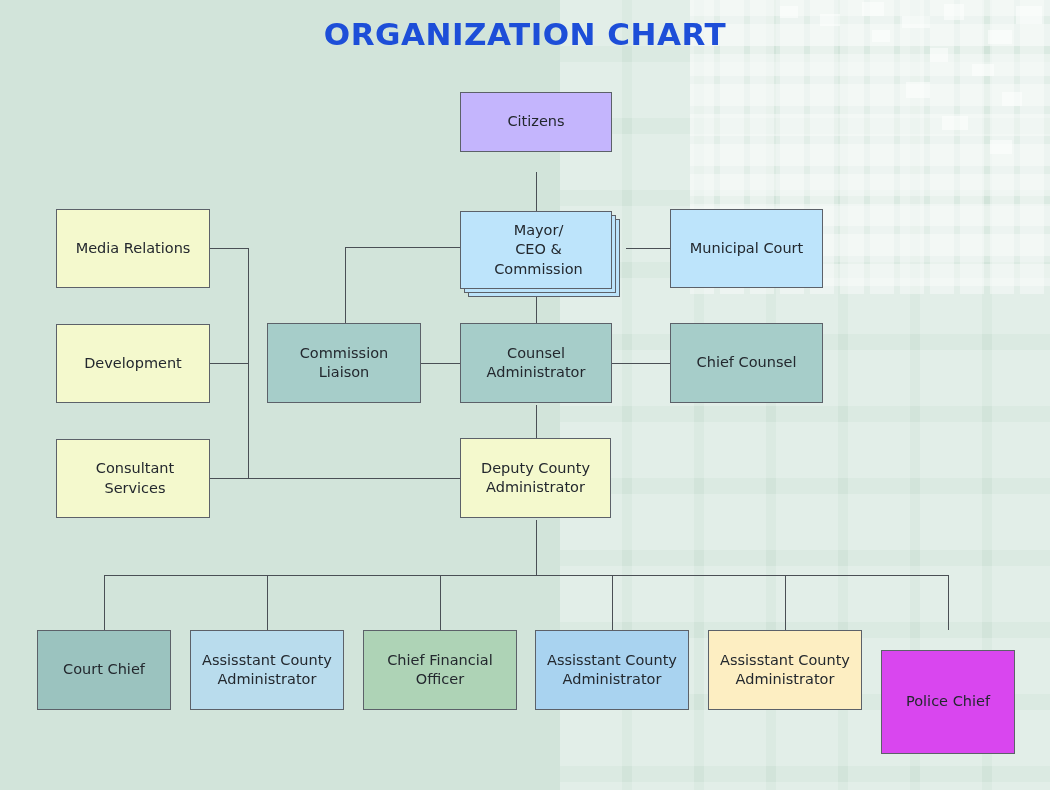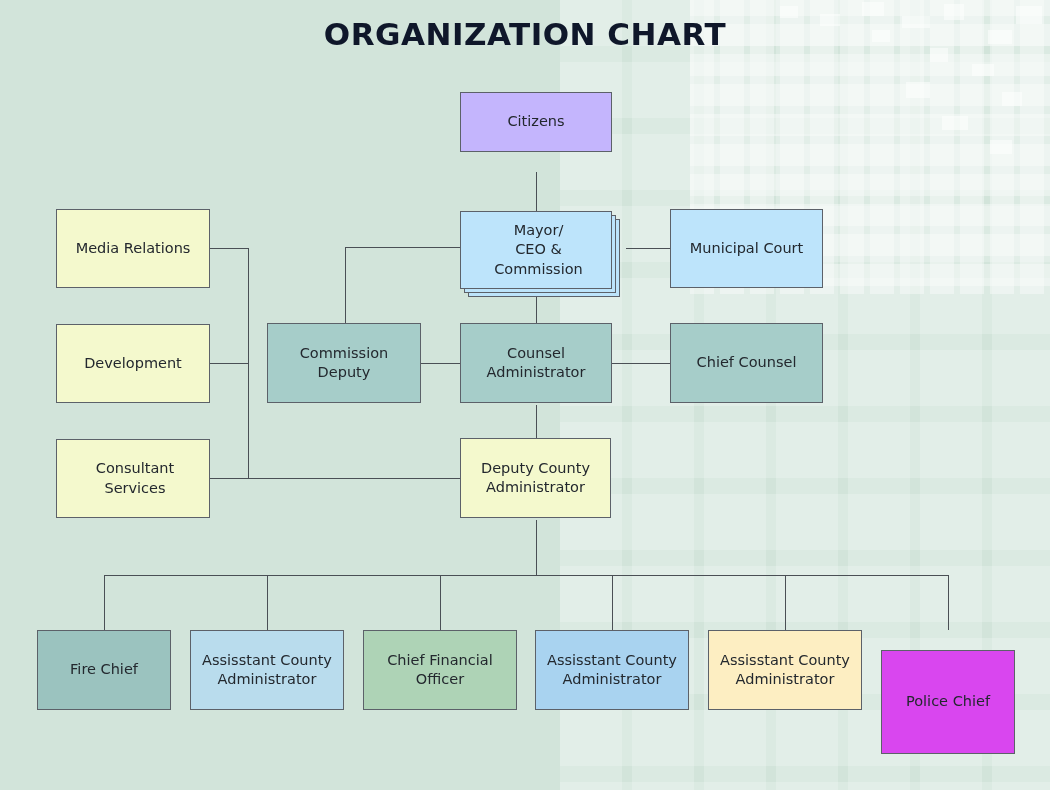--- a/index.html
+++ b/index.html
@@ -59,21 +59,21 @@
   
   #chart-title {
     position: absolute;
     left: 0;
     top: 16px;
     width: 1050px;
     text-align: center;
     font-size: 31px;
     font-weight: bold;
     letter-spacing: 0.5px;
-    color: #0f172a;
+    color: #1d4ed8;
     font-family: "DejaVu Sans", "Liberation Sans", sans-serif;
   }
 
   
   .conn {
     position: absolute;
     background: #4a4f55;
   }
   .conn.h { height: 1px; }
   .conn.v { width: 1px; }
@@ -180,39 +180,39 @@
     <span>Development</span>
   </div>
 
   <div class="node" style="left:56px;top:439px;width:154px;height:79px;background:#f4f9cd;padding-left:10px;">
     <span>Consultant
 Services</span>
   </div>
 
   <div class="node" style="left:267px;top:323px;width:154px;height:80px;background:#a6cdc9;">
     <span>Commission
-Deputy</span>
+Liaison</span>
   </div>
 
   <div class="node" style="left:460px;top:323px;width:152px;height:80px;background:#a6cdc9;">
     <span>Counsel
 Administrator</span>
   </div>
 
   <div class="node" style="left:670px;top:323px;width:153px;height:80px;background:#a6cdc9;">
     <span>Chief Counsel</span>
   </div>
 
   <div class="node" style="left:460px;top:438px;width:151px;height:80px;background:#f4f9cd;">
     <span>Deputy County
 Administrator</span>
   </div>
 
   <div class="node" style="left:37px;top:630px;width:134px;height:80px;background:#9bc3bf;">
-    <span>Fire Chief</span>
+    <span>Court Chief</span>
   </div>
   <div class="node" style="left:190px;top:630px;width:154px;height:80px;background:#b9dced;">
     <span>Assisstant County
 Administrator</span>
   </div>
   <div class="node" style="left:363px;top:630px;width:154px;height:80px;background:#aed3b6;">
     <span>Chief Financial
 Officer</span>
   </div>
   <div class="node" style="left:535px;top:630px;width:154px;height:80px;background:#a9d3f0;">

